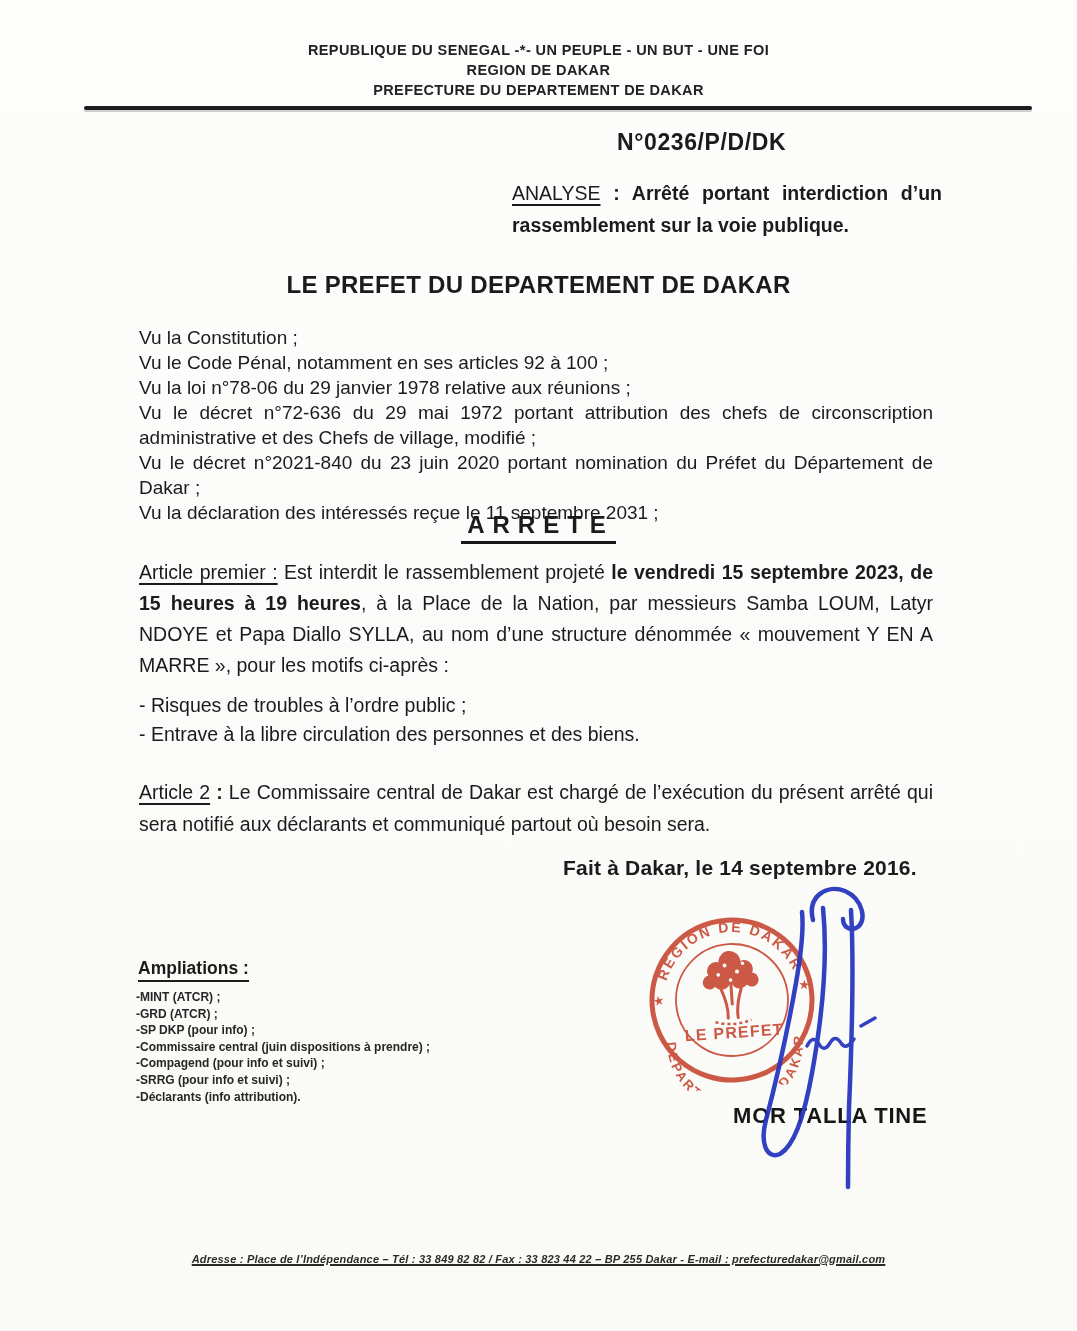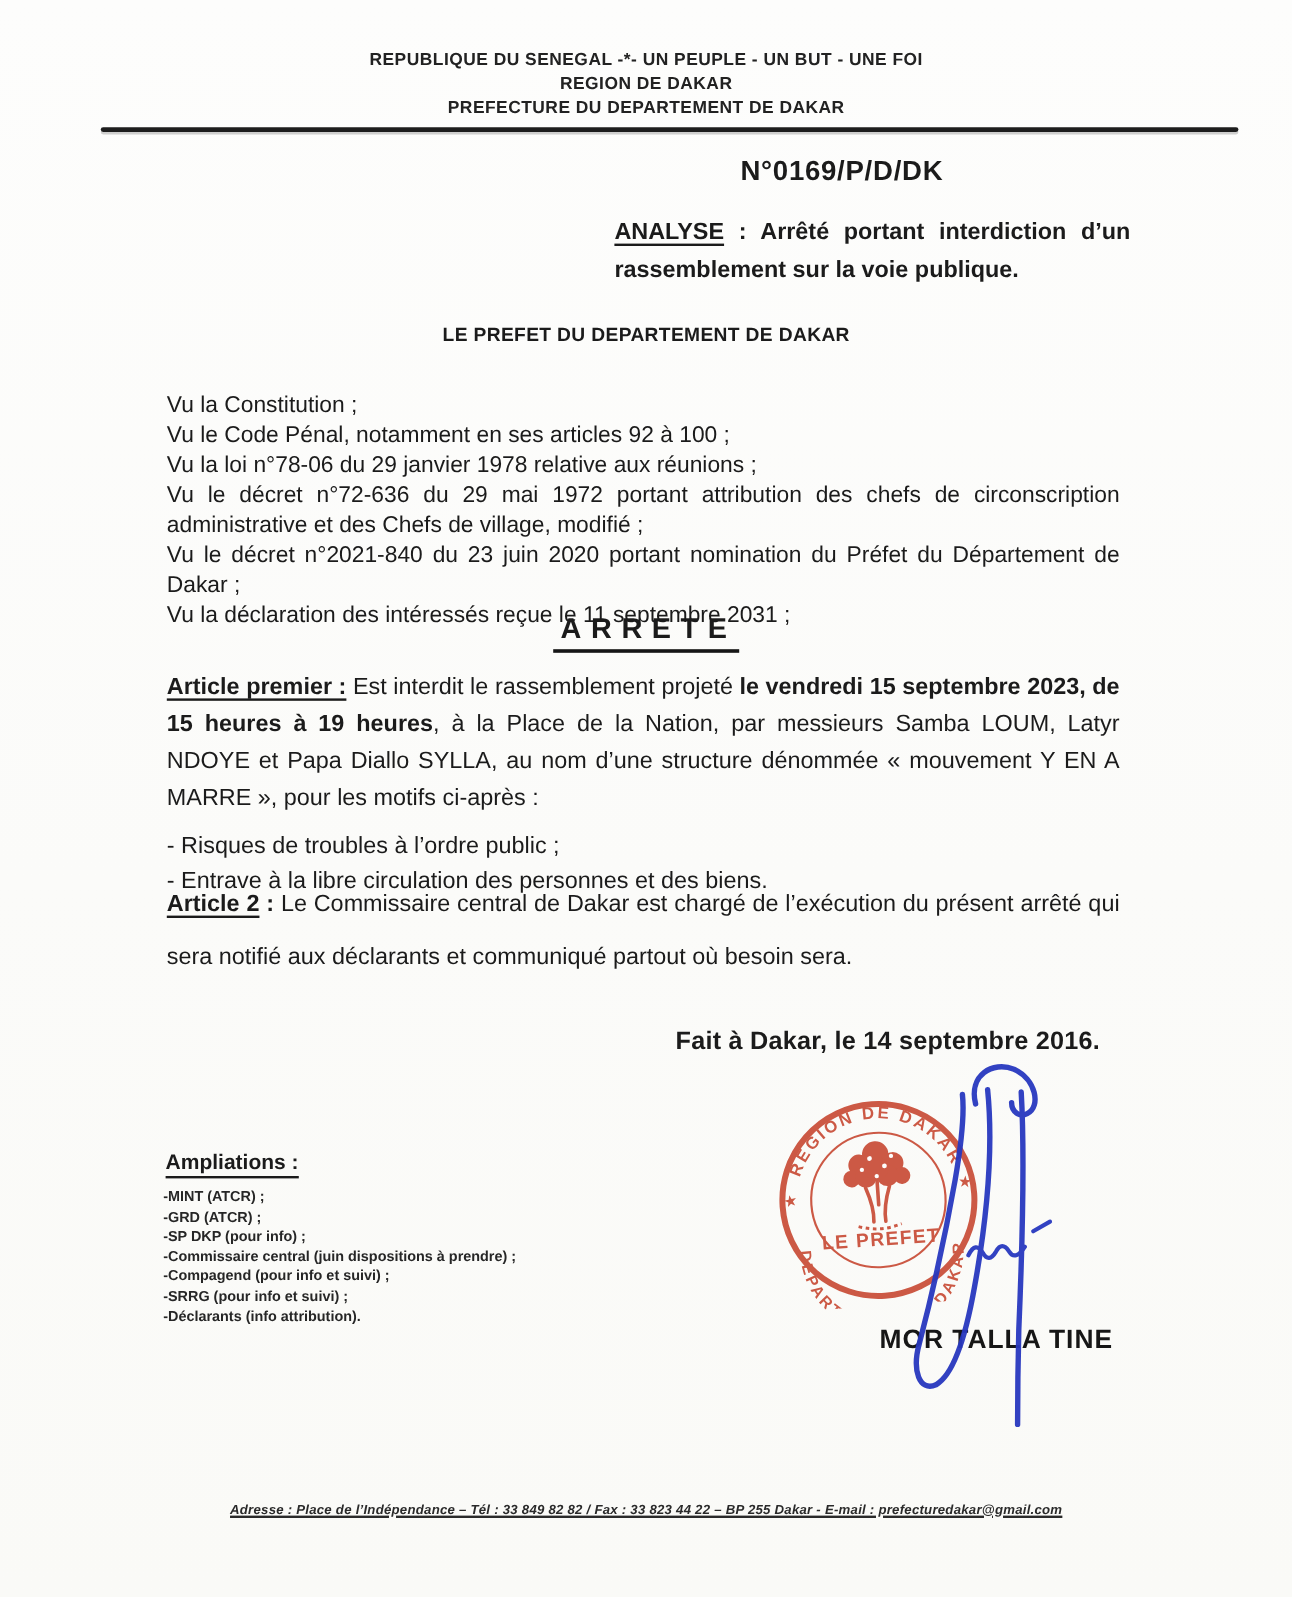--- a/index.html
+++ b/index.html
@@ -18,36 +18,36 @@
   .header-block{top:40px;left:0;right:0;text-align:center;
     font-weight:700;font-size:14.5px;line-height:20px;letter-spacing:.4px;color:#222;}
   .rule{top:106px;left:84px;width:948px;height:4px;background:#1d1d1d;border-radius:2px;
     box-shadow:0 2px 0 rgba(120,120,120,.35);}
   .doc-number{top:129px;left:617px;font-weight:700;font-size:23px;letter-spacing:.6px;}
 
   
   .analyse{top:177px;left:512px;width:430px;font-size:19.5px;line-height:32px;
     text-align:justify;margin:0;}
 
-  .title{top:271px;left:0;right:0;text-align:center;font-weight:700;font-size:16px;letter-spacing:.3px;}
+  .title{top:271px;left:0;right:0;text-align:center;font-weight:700;font-size:24px;letter-spacing:.3px;}
 
   
   .vu-block{top:325px;left:139px;width:794px;font-size:19px;line-height:25px;}
   .vu-block p{margin:0;text-align:justify;}
 
   
   .arrete-wrap{top:511px;left:0;right:0;text-align:center;}
   .arrete{display:inline-block;font-weight:700;font-size:24px;letter-spacing:8px;
     border-bottom:3px solid #161616;padding:0 2px 2px 6px;}
 
   .article{left:139px;width:794px;font-size:19.5px;line-height:31px;text-align:justify;margin:0;}
   .article1{top:557px;}
-  .article2{top:731px;line-height:44px;}
+  .article2{top:776px;line-height:32px;}
 
-  .seg-ubold{font-weight:700;text-decoration:underline;text-decoration-thickness:2px;text-underline-offset:4px;}
+  .seg-ubold{font-weight:400;text-decoration:underline;text-decoration-thickness:2px;text-underline-offset:4px;}
   .seg-bold{font-weight:700;}
   .seg-normal{}
 
   .motifs{top:691px;left:139px;width:794px;font-size:19.5px;line-height:29px;}
   .motifs p{margin:0;}
 
   .dateline{top:856px;left:563px;font-weight:700;font-size:21px;letter-spacing:.2px;}
 
   
   .amp-heading{top:958px;left:138px;font-weight:700;font-size:17.5px;}
@@ -76,21 +76,21 @@
 <div id="page">
 
   <div class="abs header-block">
       <div>REPUBLIQUE DU SENEGAL -*- UN PEUPLE - UN BUT - UNE FOI</div>
       <div>REGION DE DAKAR</div>
       <div>PREFECTURE DU DEPARTEMENT DE DAKAR</div>
     </div>
 
   <div class="abs rule"></div>
 
-  <div class="abs doc-number">N°0169/P/D/DK</div>
+  <div class="abs doc-number">N°0236/P/D/DK</div>
 
   <p class="abs analyse"><span class="seg-ubold">ANALYSE</span><span class="seg-bold"> : Arrêté portant interdiction d’un rassemblement sur la voie publique.</span></p>
 
   <div class="abs title">LE PREFET DU DEPARTEMENT DE DAKAR</div>
 
   <div class="abs vu-block">
       <p>Vu la Constitution ;</p>
       <p>Vu le Code Pénal, notamment en ses articles 92 à 100 ;</p>
       <p>Vu la loi n°78-06 du 29 janvier 1978 relative aux réunions ;</p>
       <p>Vu le décret n°72-636 du 29 mai 1972 portant attribution des chefs de circonscription administrative et des Chefs de village, modifié ;</p>

